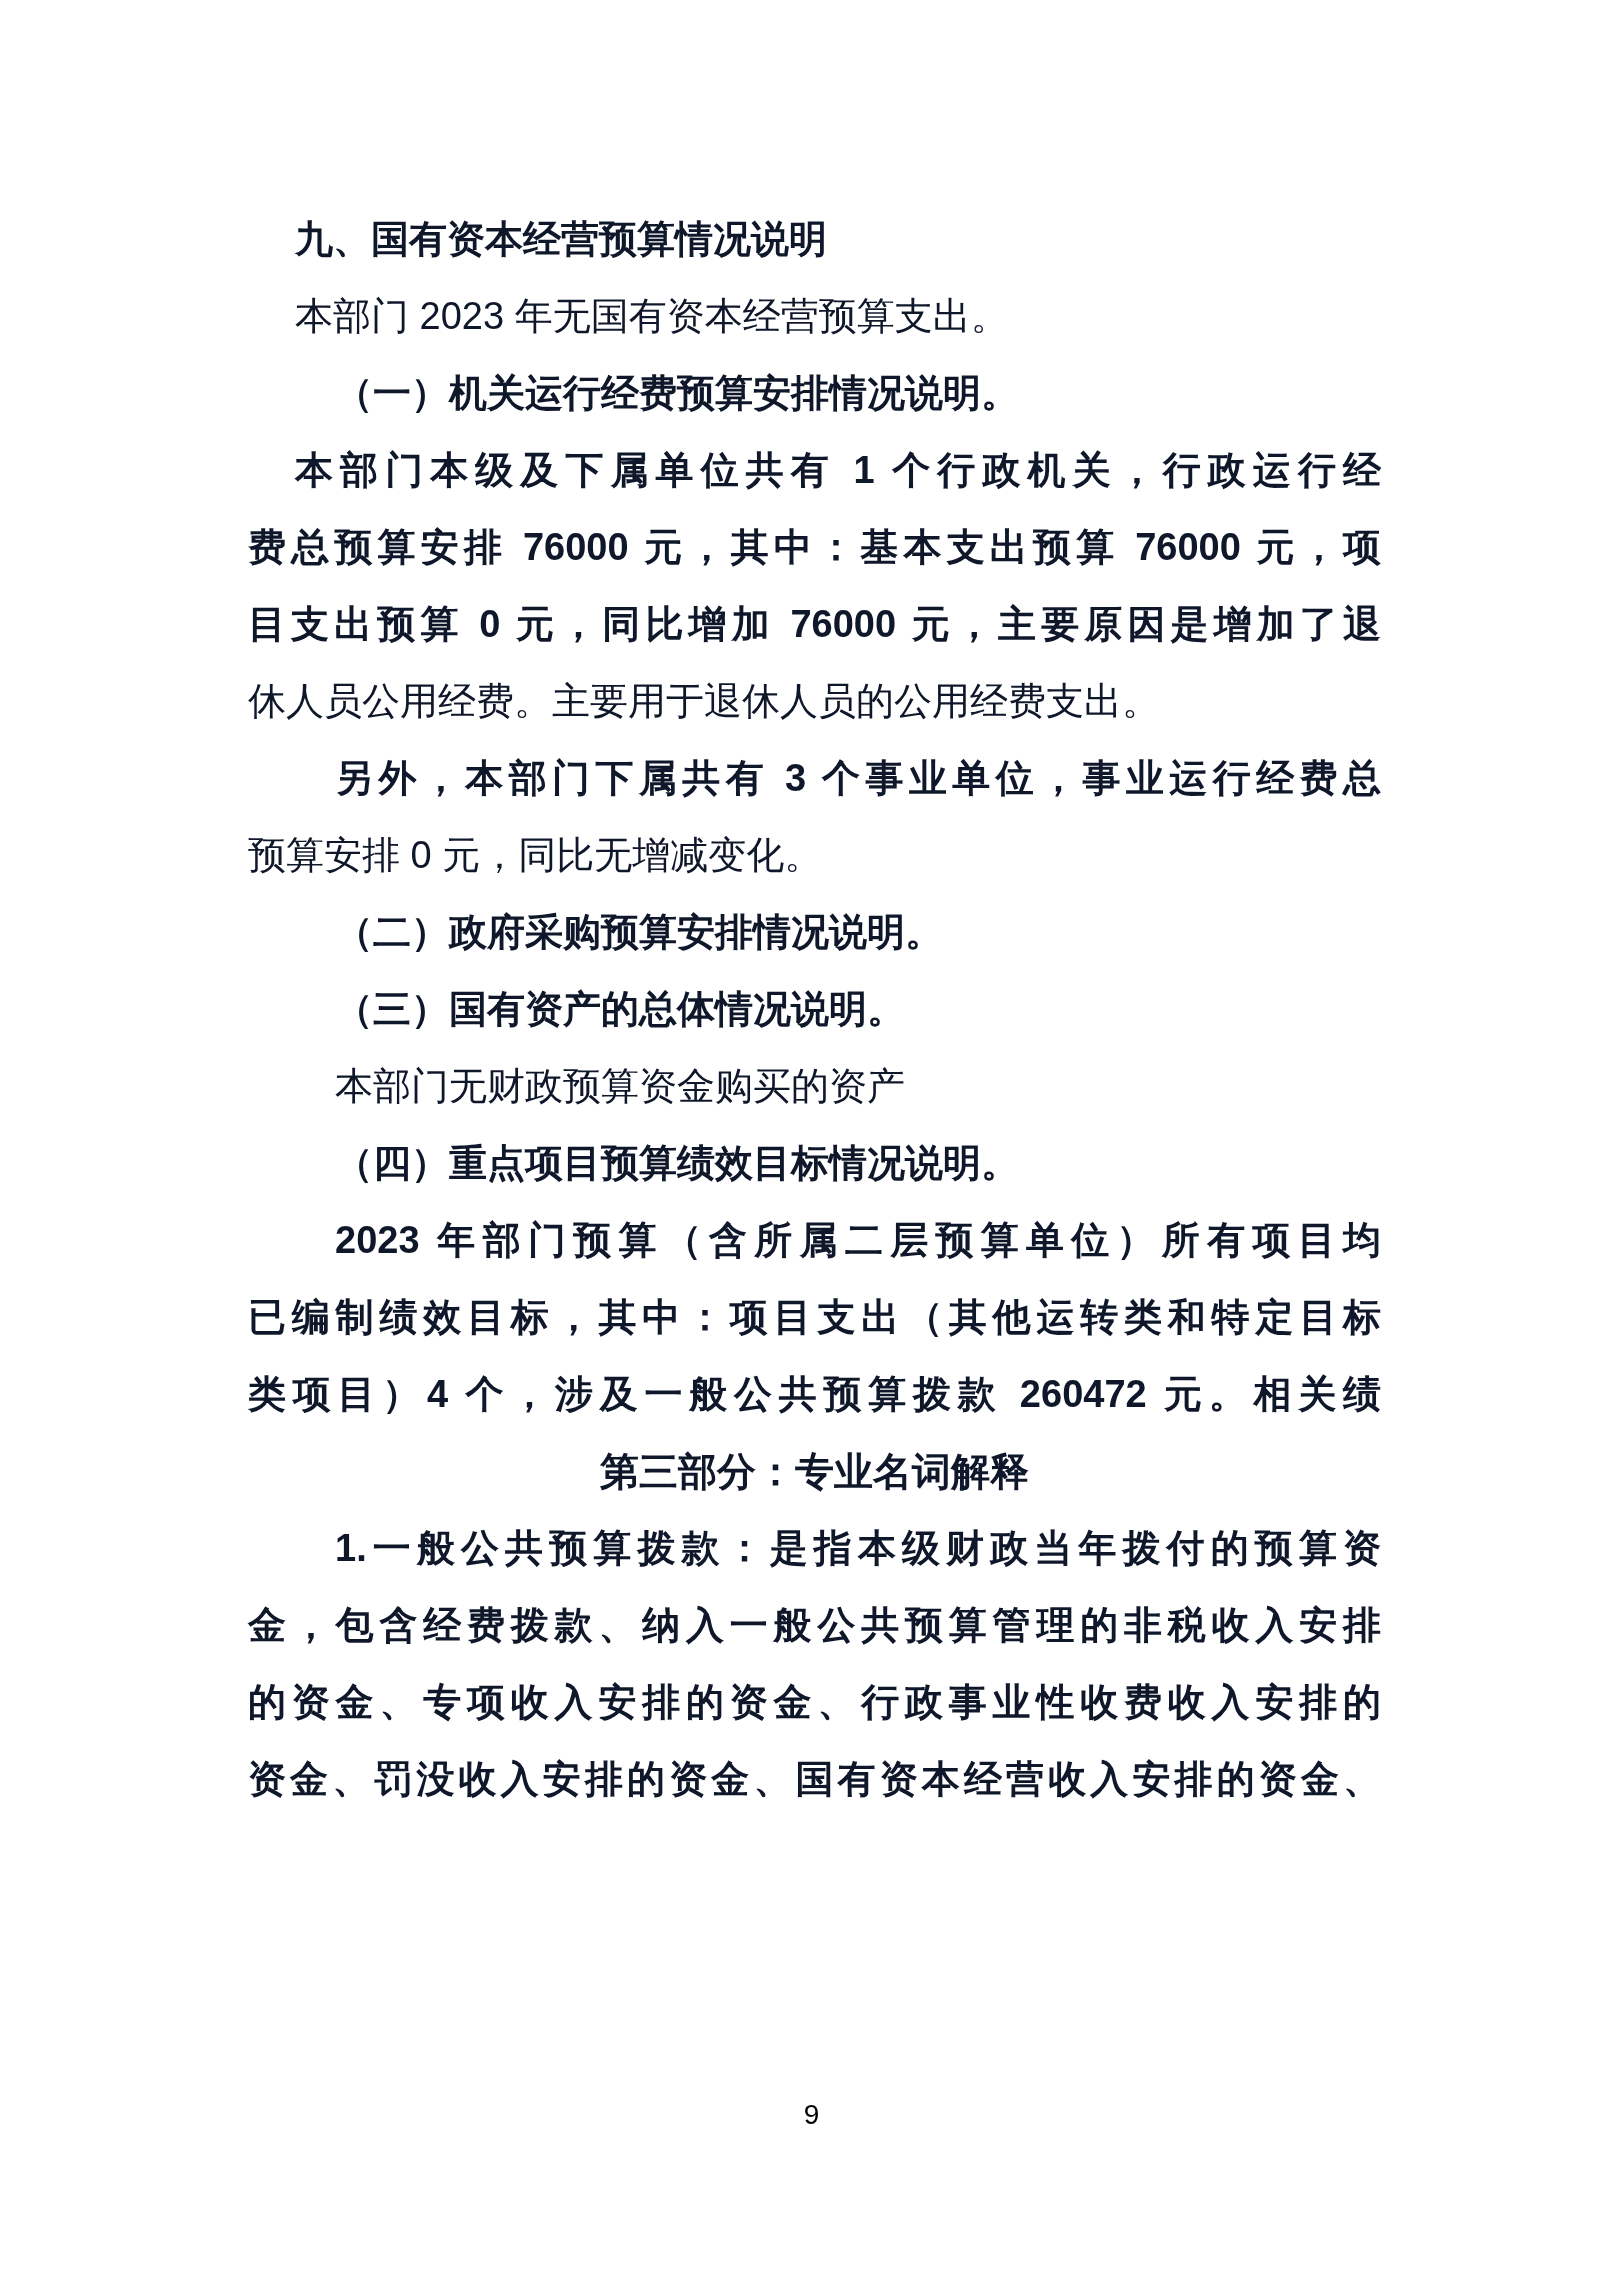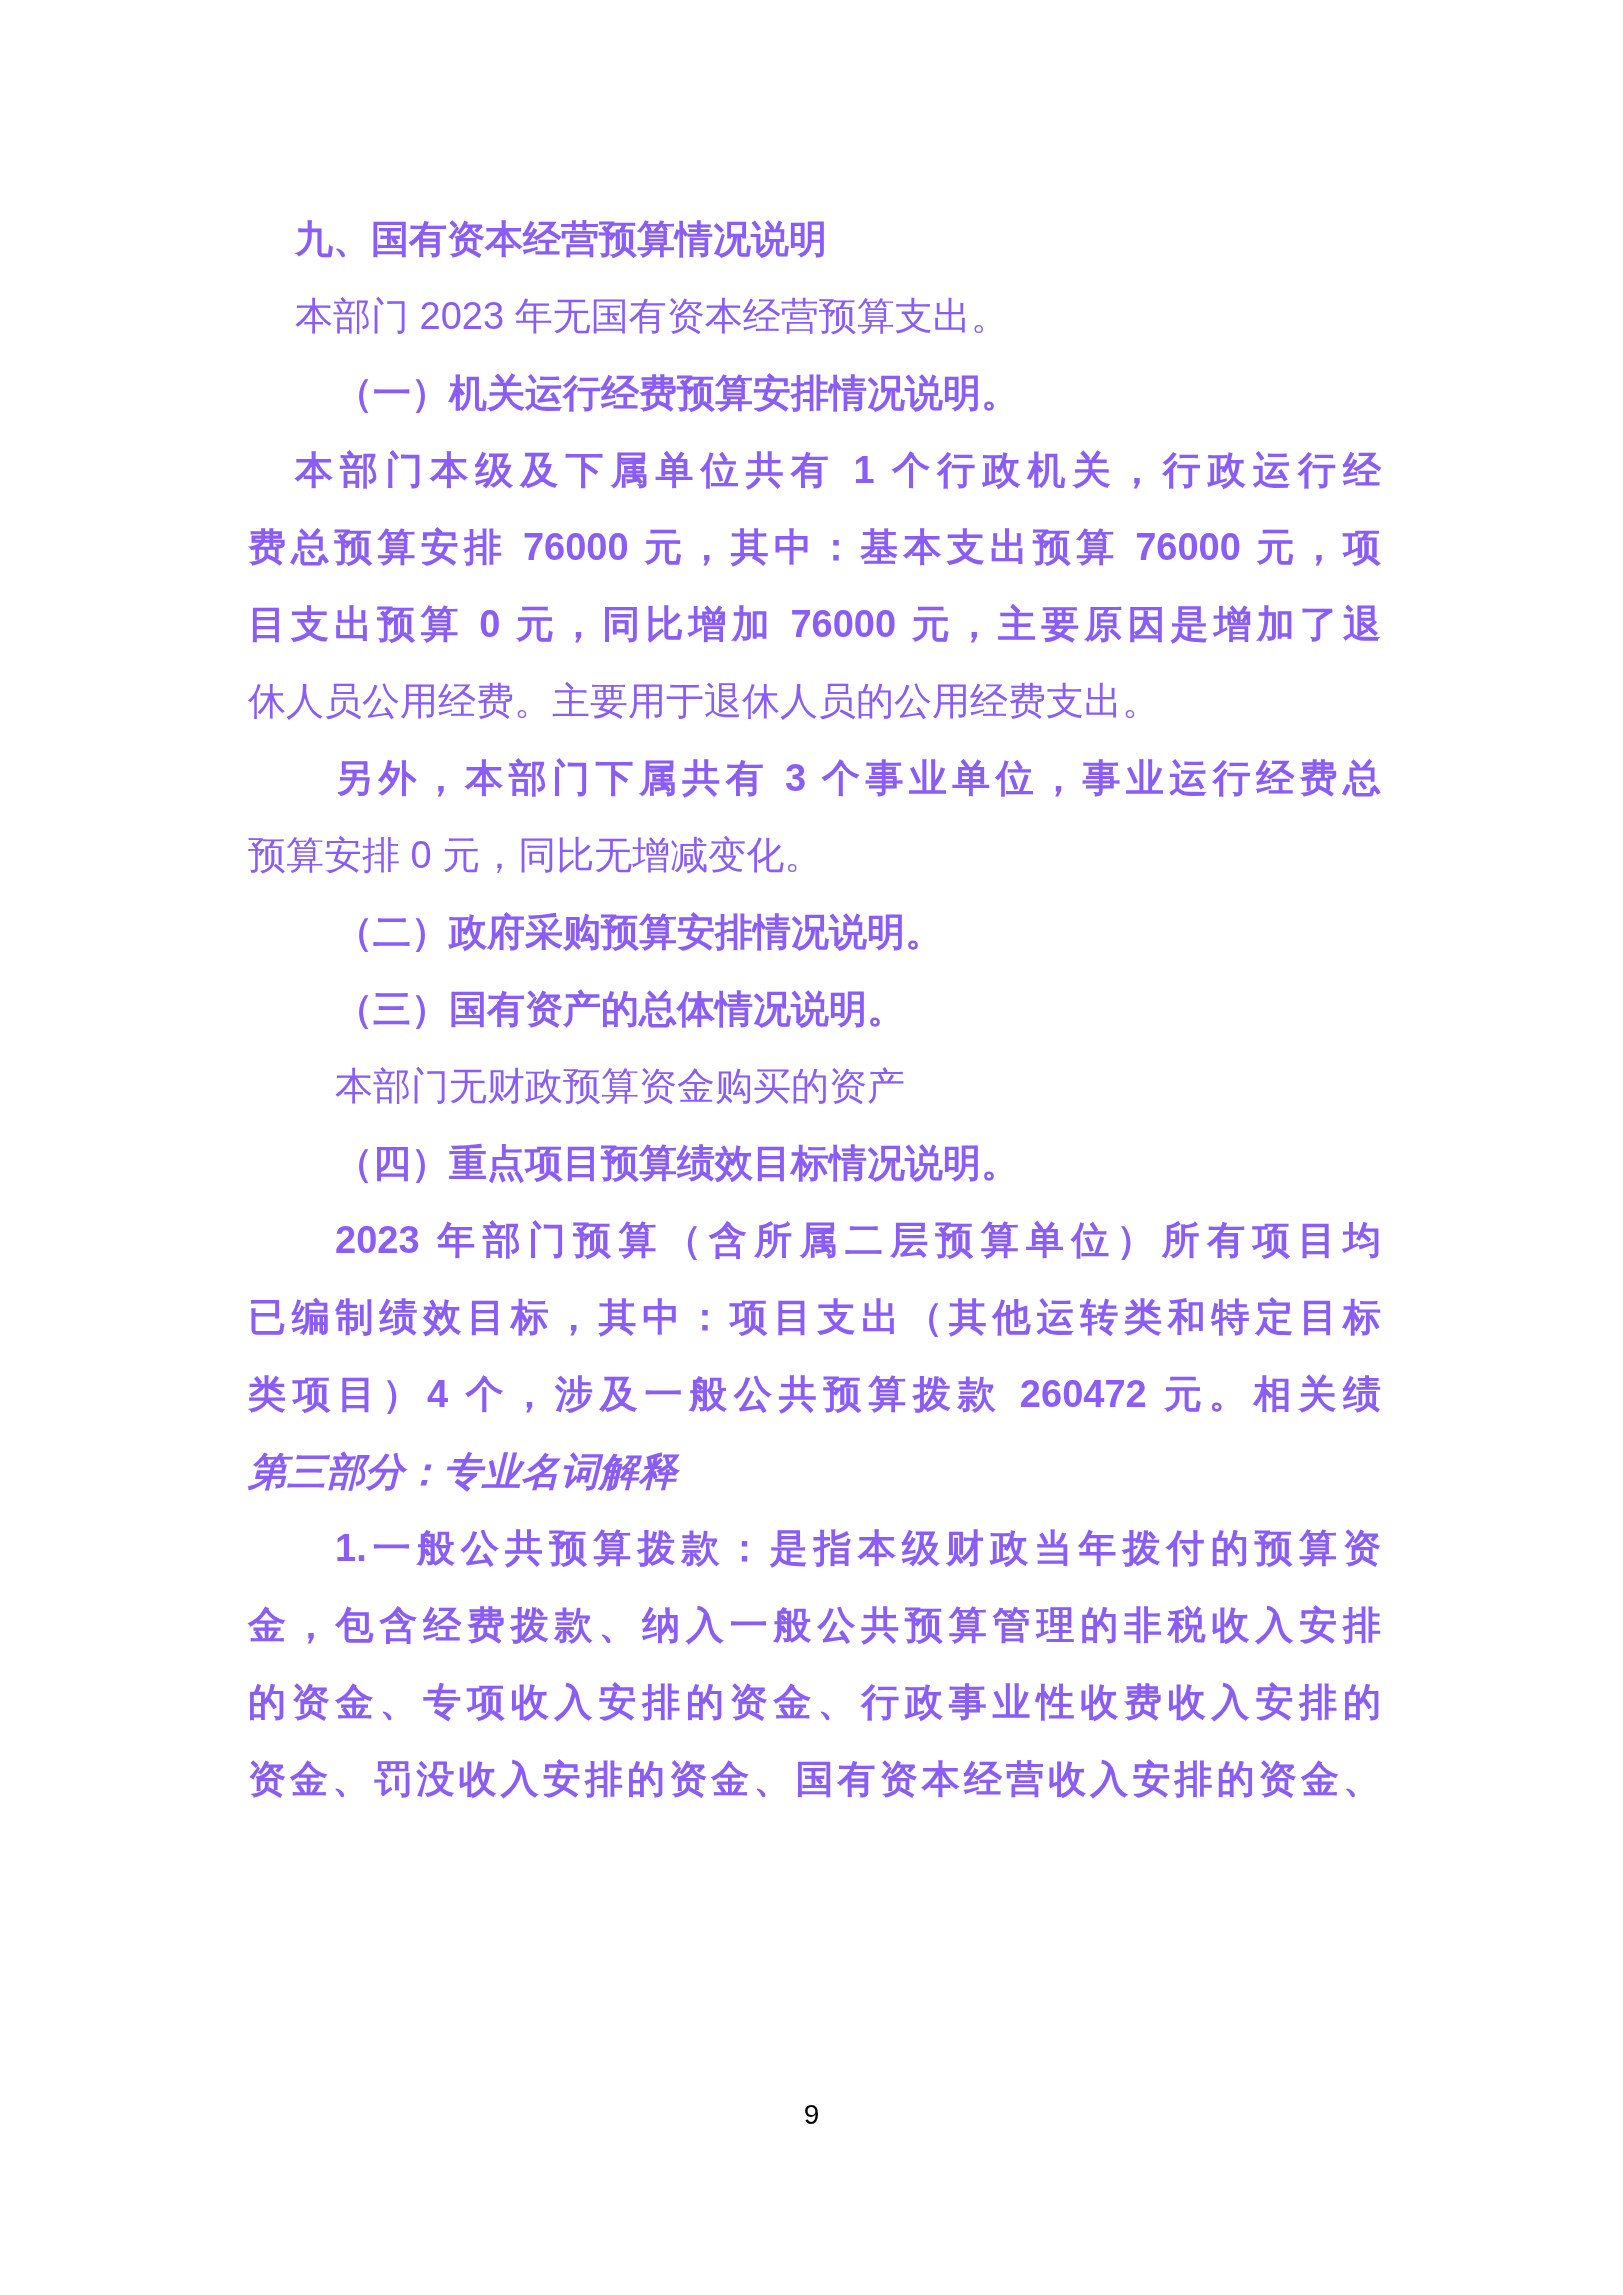--- a/index.html
+++ b/index.html
@@ -18,40 +18,40 @@
   .content {
     position: absolute;
     left: 248px;
     top: 201px;
     width: 1133px;
   }
   .line {
     height: 77px;
     line-height: 77px;
     font-size: 38px;
-    color: #8b5cf6;
+    color: #0f172a;
     text-align: left;
   }
   .body-line {
     font-family: "Liberation Sans", serif;
     font-weight: 400;
   }
   .h-hei {
     font-family: "Liberation Sans", sans-serif;
     font-weight: 700;
   }
   .h-kai {
     font-family: Liberation Serif, serif;
     font-weight: 700;
   }
   .h-center {
     font-family: "Liberation Sans", sans-serif;
     font-weight: 700;
     font-size: 39px;
-    font-style: italic;
+    text-align: center;
   }
   .ind-a { text-indent: 47px; }
   .ind-b { text-indent: 87px; }
   .just {
     text-align: justify;
     text-align-last: justify;
     font-weight: bold;
   }
   .page-number {
     position: absolute;

